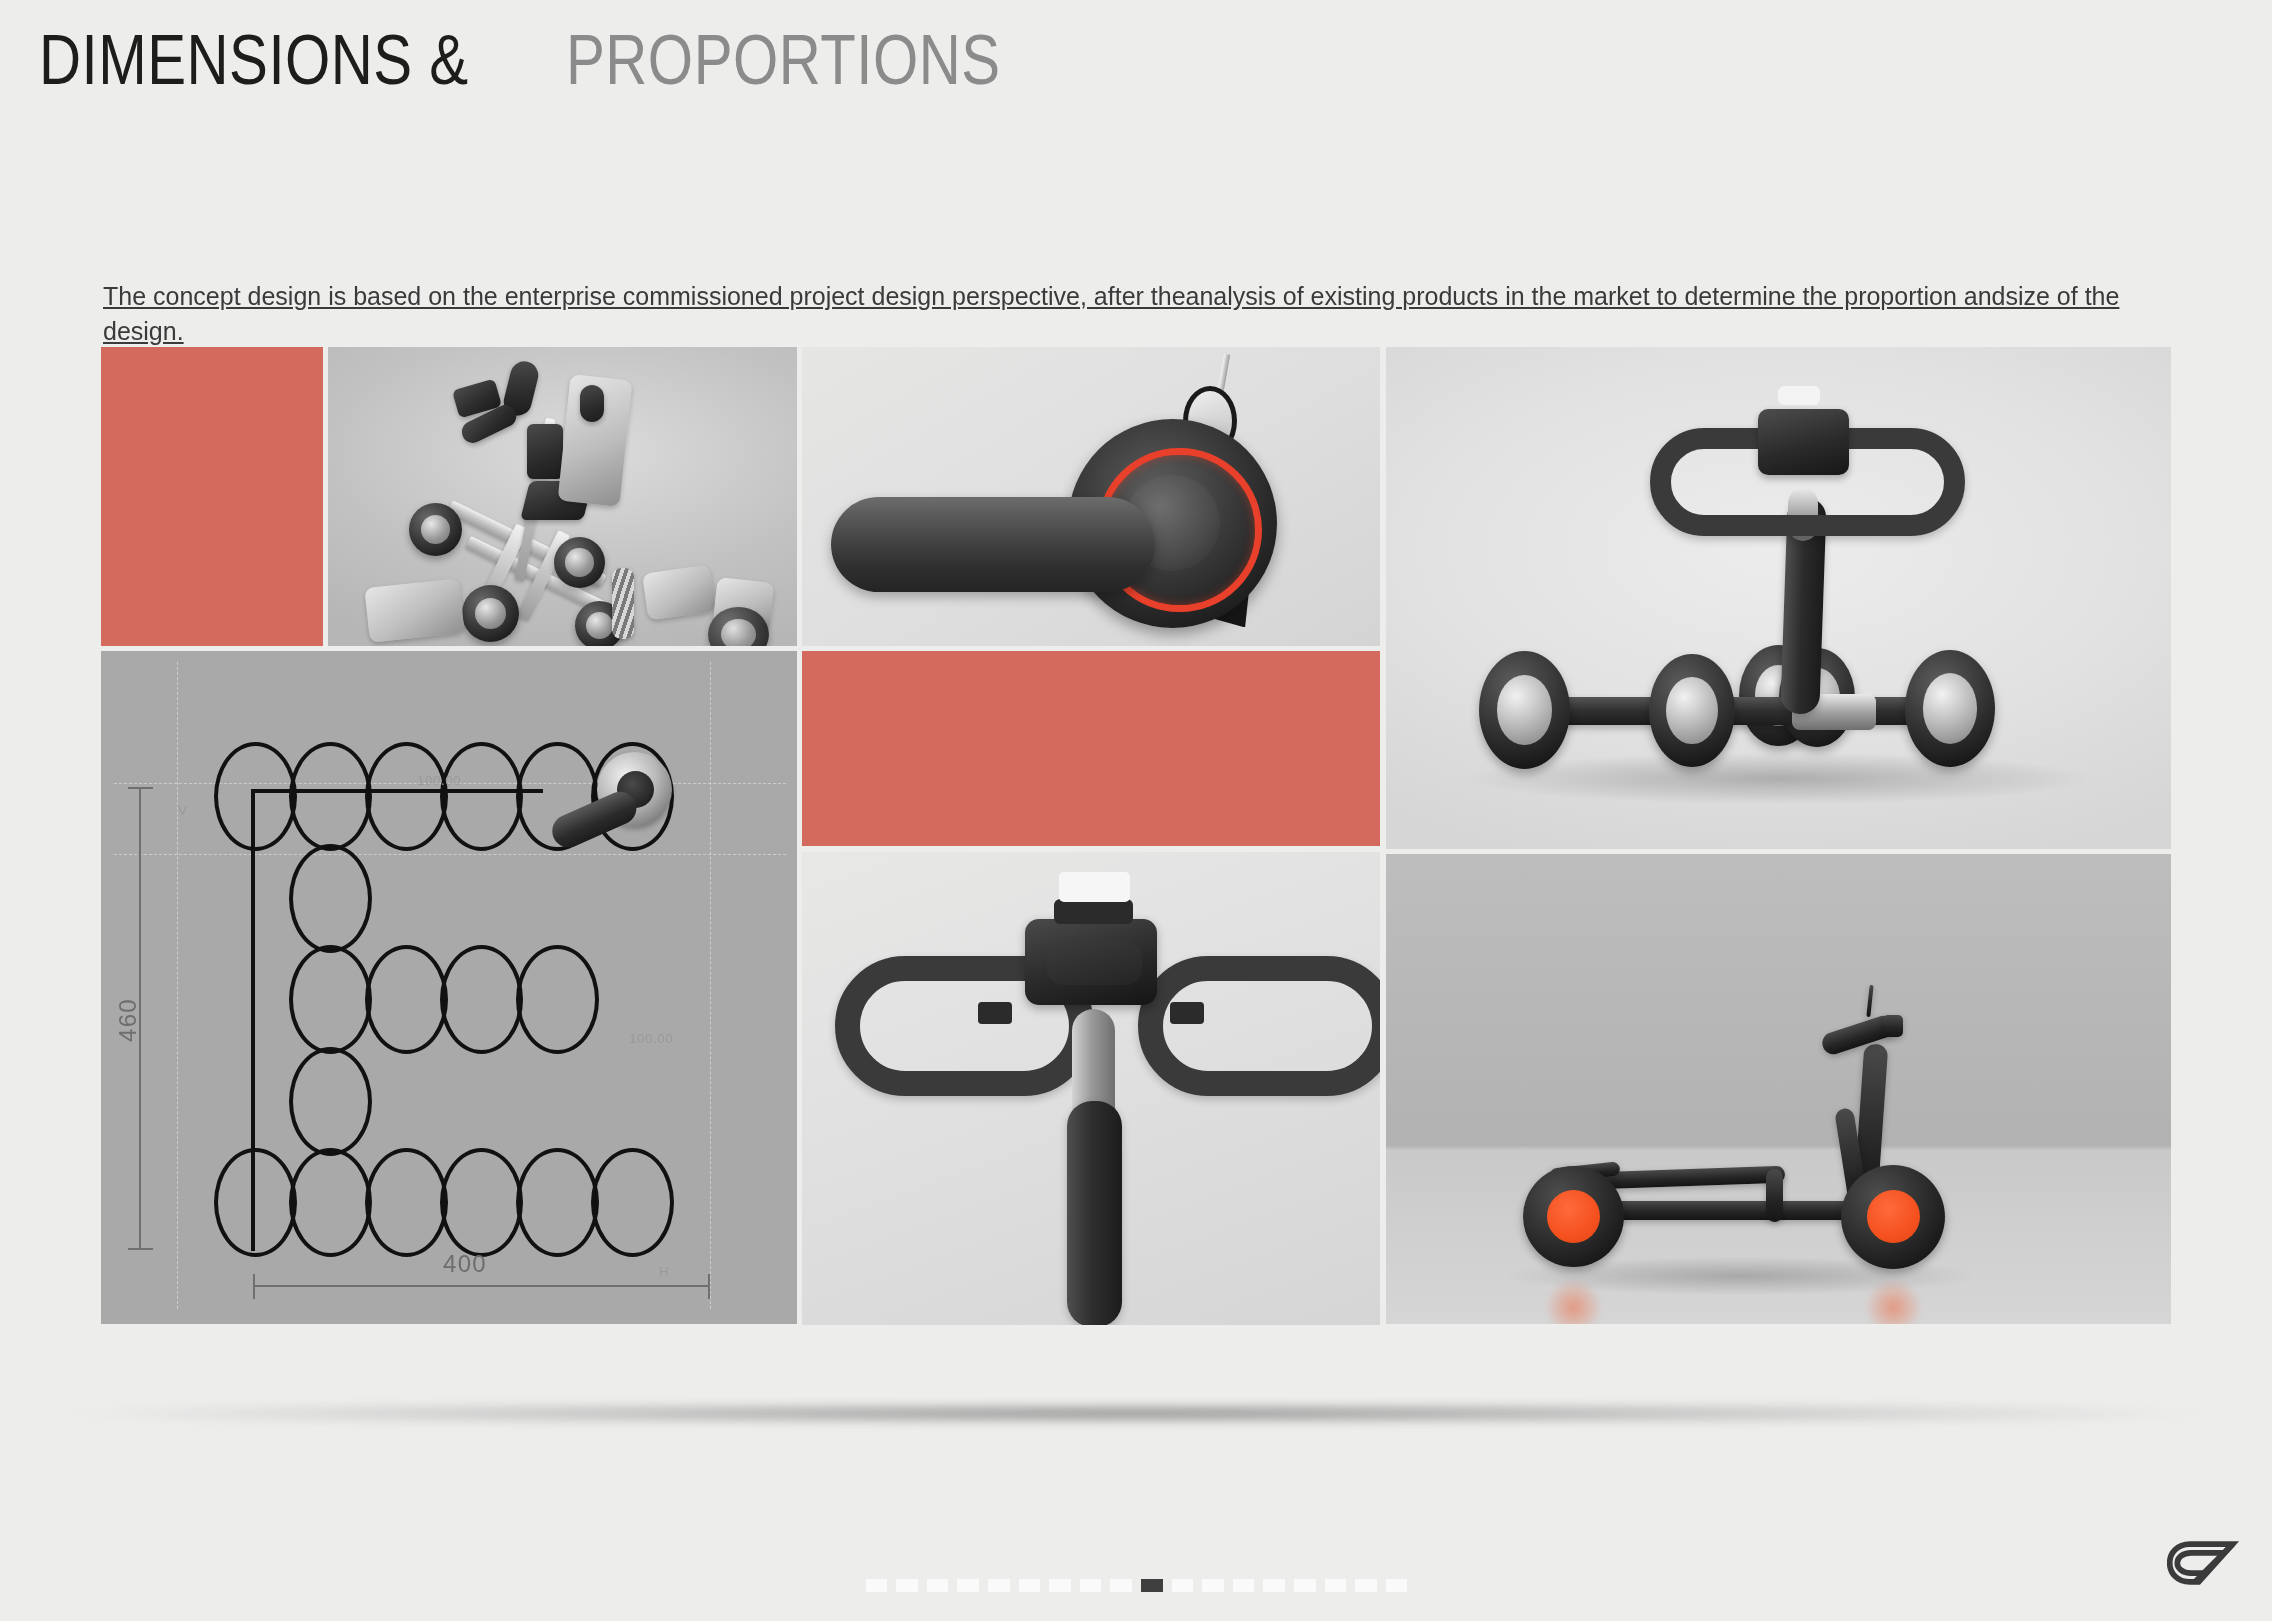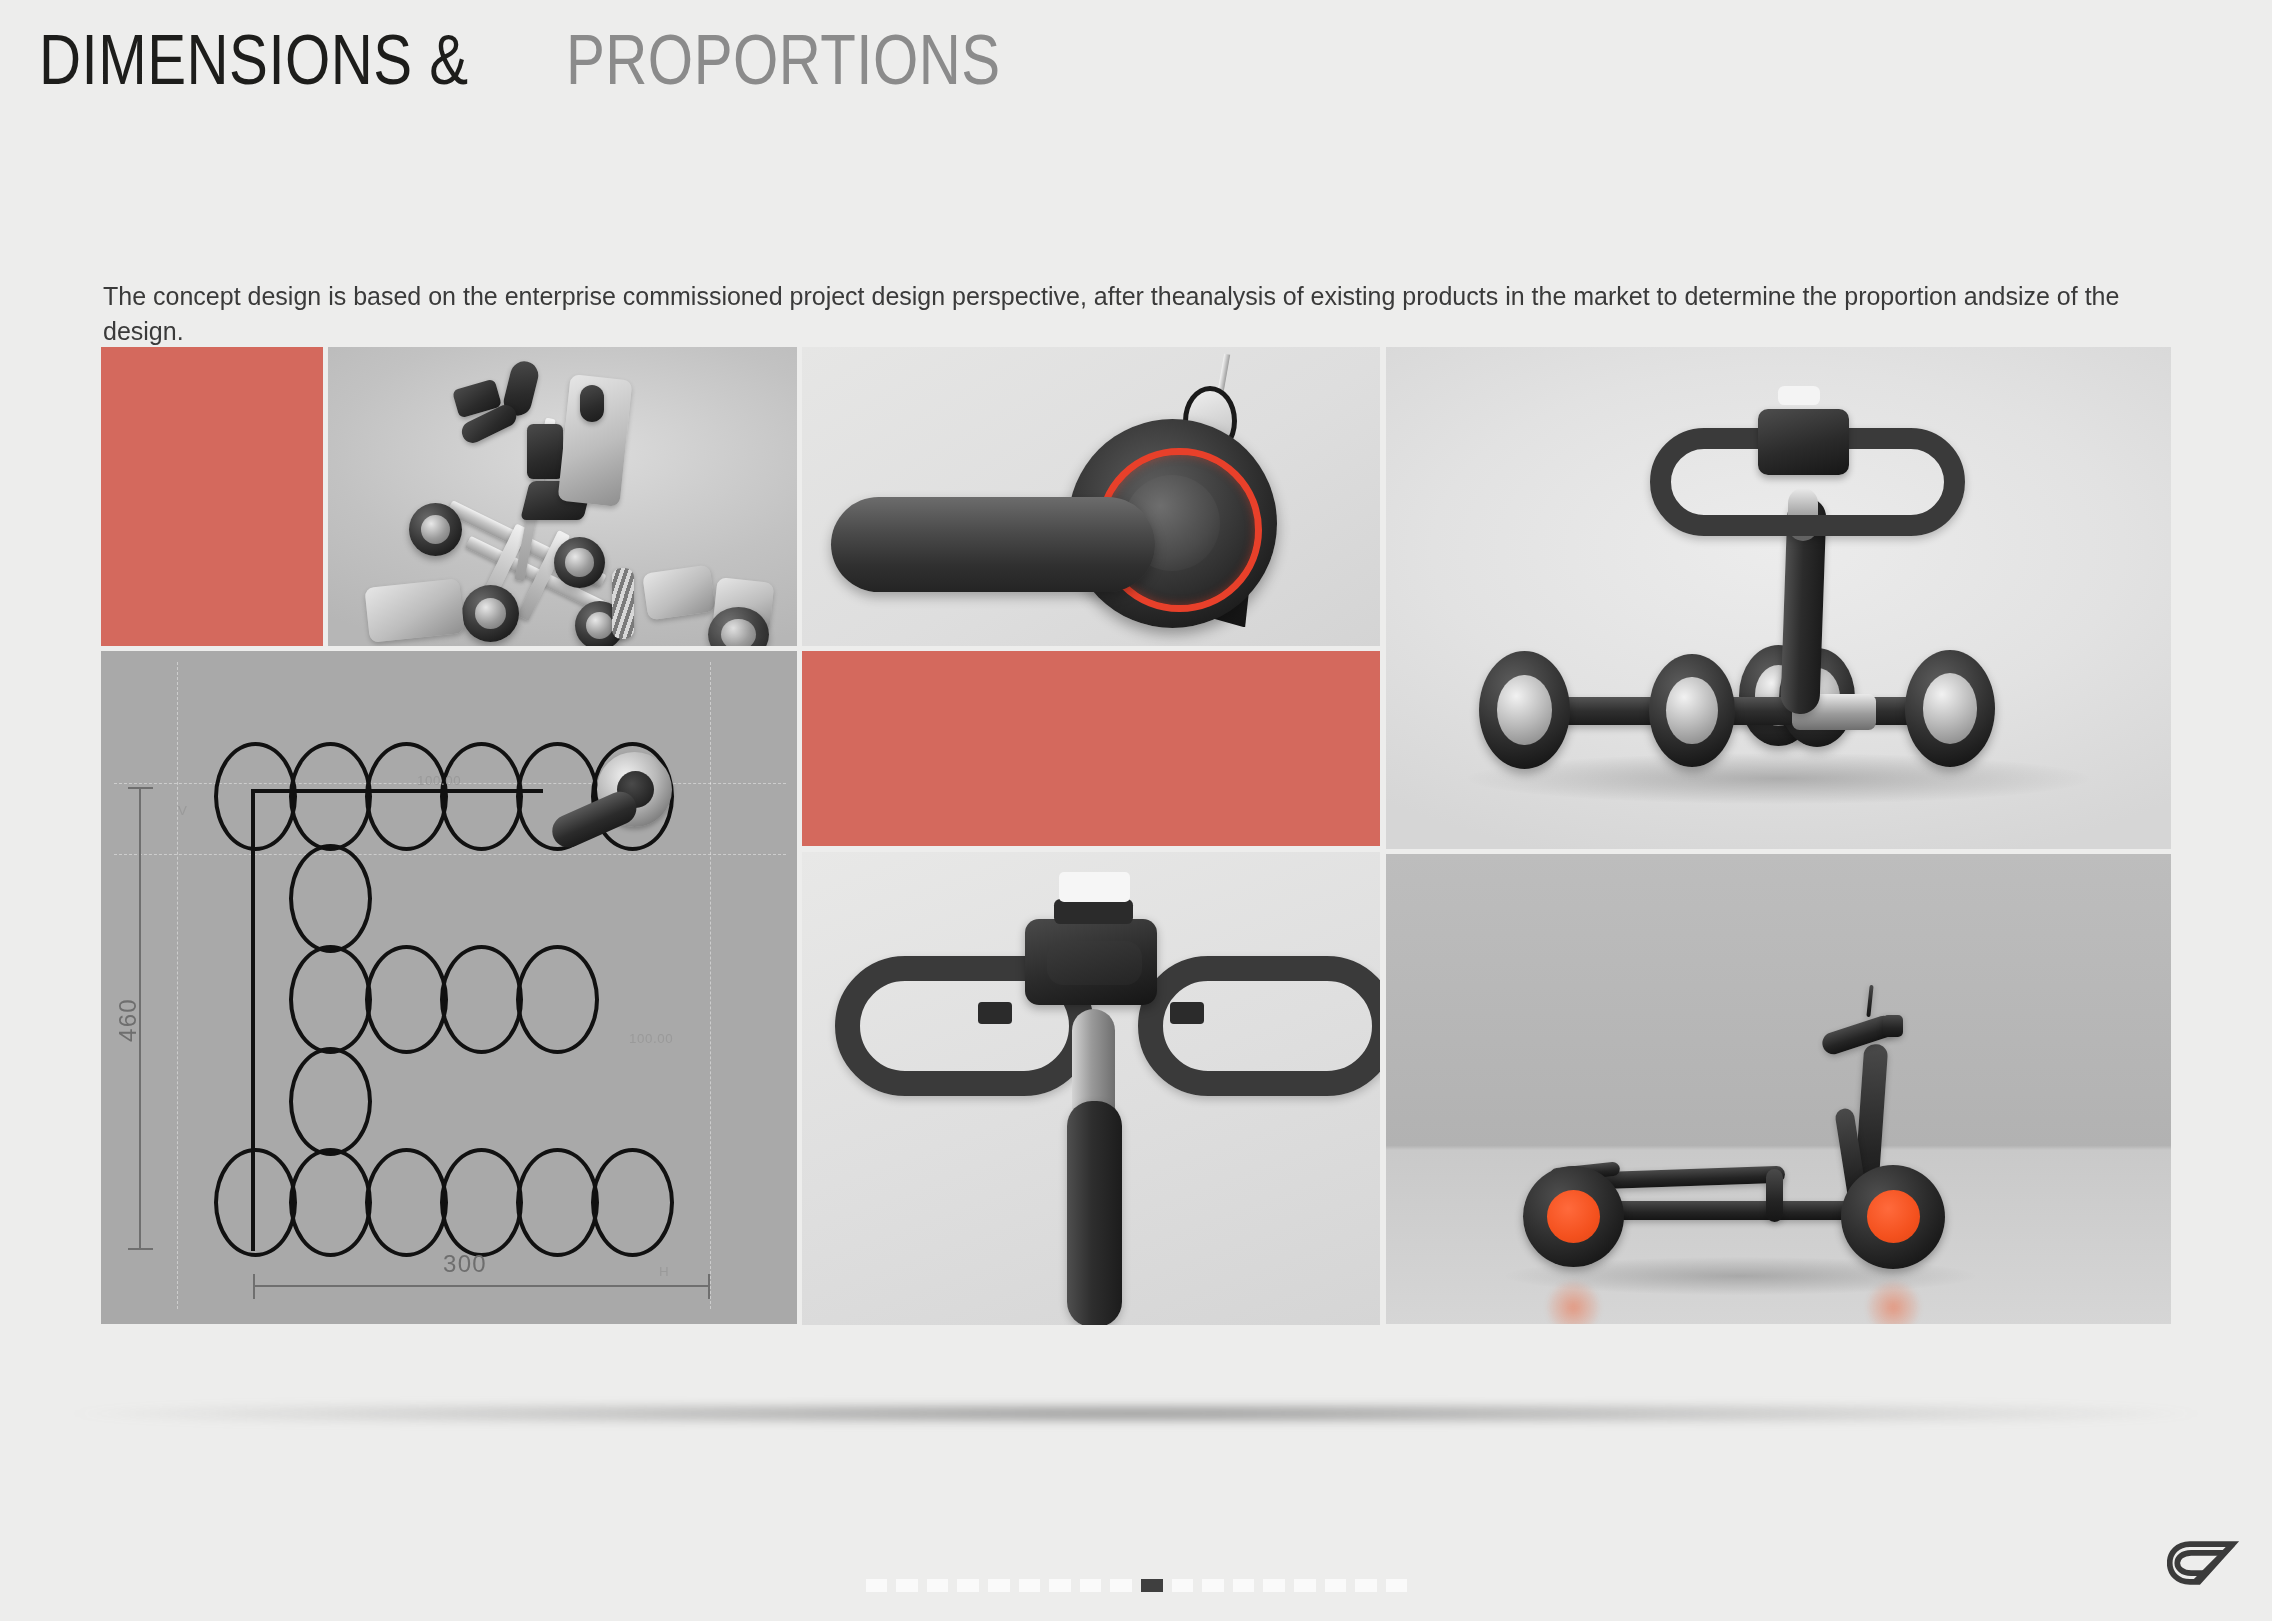--- a/index.html
+++ b/index.html
@@ -37,20 +37,21 @@
   
   .intro {
     position: absolute;
     left: 103px;
     top: 254px;
     width: 2086px;
     font-size: 25px;
     line-height: 1.38;
     color: #3a3a3a;
     font-weight: 400;
+    text-decoration: underline;
   }
 
   
   .mosaic {
     position: absolute;
     left: 101px;
     top: 347px;
     width: 2070px;
     height: 978px;
   }
@@ -407,21 +408,21 @@
       <div class="bp-line" style="left:150px;top:138px;width:292px;height:3.8px;"></div>
 
       <div class="bp-dim" style="left:38px;top:136px;width:1.9px;height:463px;"></div>
       <div class="bp-dim" style="left:27px;top:136px;width:25px;height:1.9px;"></div>
       <div class="bp-dim" style="left:27px;top:597px;width:25px;height:1.9px;"></div>
       <div class="bp-label vert" style="left:-11.4px;top:355px;width:76px;text-align:center;">460</div>
 
       <div class="bp-dim" style="left:152px;top:634px;width:457px;height:1.9px;"></div>
       <div class="bp-dim" style="left:152px;top:623px;width:1.9px;height:25px;"></div>
       <div class="bp-dim" style="left:607px;top:623px;width:1.9px;height:25px;"></div>
-      <div class="bp-label" style="left:342px;top:599px;">300</div>
+      <div class="bp-label" style="left:342px;top:599px;">400</div>
 
       <div class="bp-micro" style="left:316px;top:122px;">100.00</div>
       <div class="bp-micro" style="left:528px;top:380px;">100.00</div>
       <div class="bp-micro" style="left:77px;top:152px;">V</div>
       <div class="bp-micro" style="left:558px;top:613px;">H</div>
 
       <div class="bp-grip-mini">
         <div class="gm-disc"></div>
         <div class="gm-hole"></div>
         <div class="gm-tube"></div>

